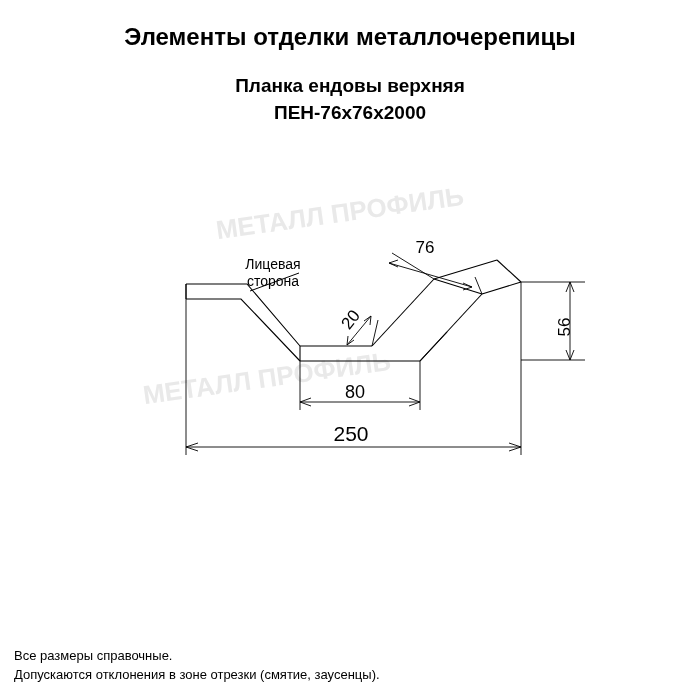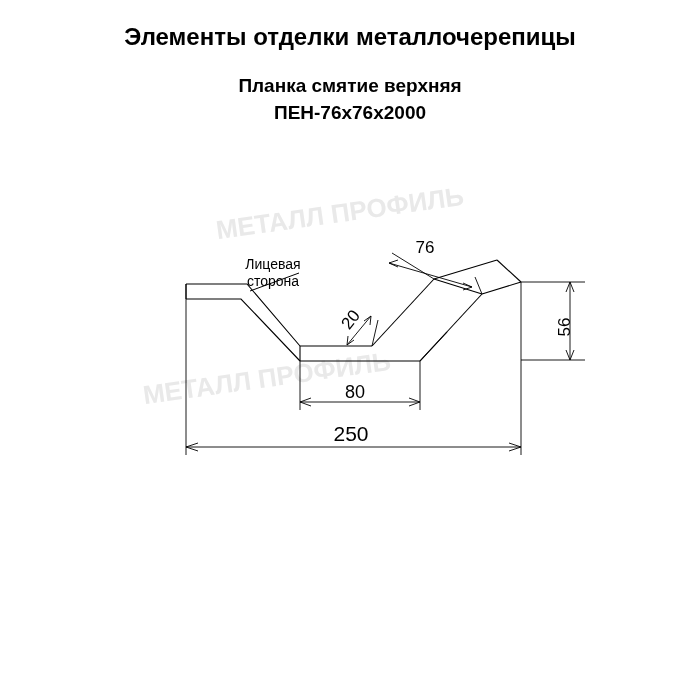--- a/index.html
+++ b/index.html
@@ -86,21 +86,21 @@
     fill: #000000;
   }
 </style>
 </head>
 <body>
 
 <div class="page">
 
   <div class="title-block">
     <div class="main-title">Элементы отделки металлочерепицы</div>
-    <div class="sub-title">Планка смятие верхняя</div>
+    <div class="sub-title">Планка ендовы верхняя</div>
     <div class="code-title">ПЕН-76х76х2000</div>
   </div>
 
   <div class="watermark wm1">МЕТАЛЛ ПРОФИЛЬ</div>
   <div class="watermark wm2">МЕТАЛЛ ПРОФИЛЬ</div>
 
   <div class="drawing">
     <svg width="700" height="330" viewBox="0 0 700 330">
 
       <g stroke="#000000" stroke-width="1.1" fill="none" stroke-linejoin="miter" stroke-linecap="butt">
@@ -174,14 +174,18 @@
         <path d="M 521,112 L 521,285"></path>
         <path d="M 186,277 L 521,277"></path>
         <path d="M 186,277 l 12,-4 M 186,277 l 12,4"></path>
         <path d="M 521,277 l -12,-4 M 521,277 l -12,4"></path>
       </g>
       <text x="351" y="271" font-size="21" text-anchor="middle">250</text>
 
     </svg>
   </div>
 
+  <div class="footer">
+    <div>Все размеры справочные.</div>
+    <div>Допускаются отклонения в зоне отрезки (смятие, заусенцы).</div>
+  </div>
 
 </div>
 
 </body></html>

